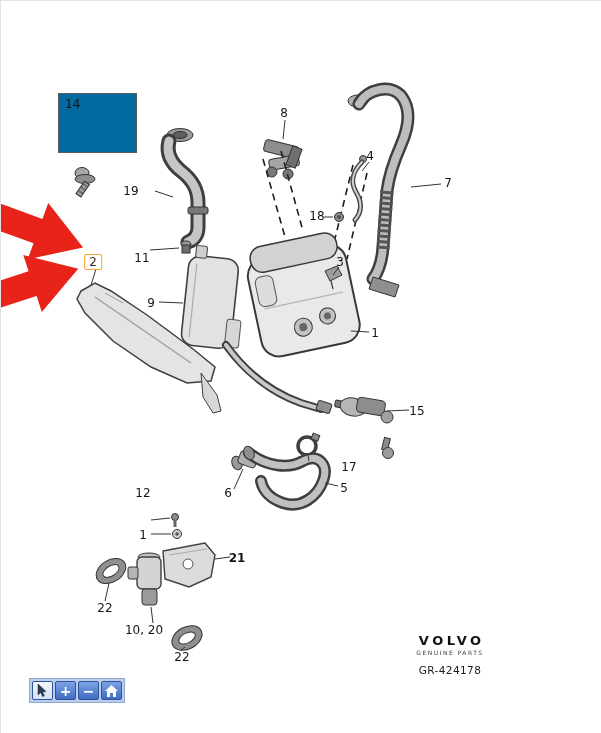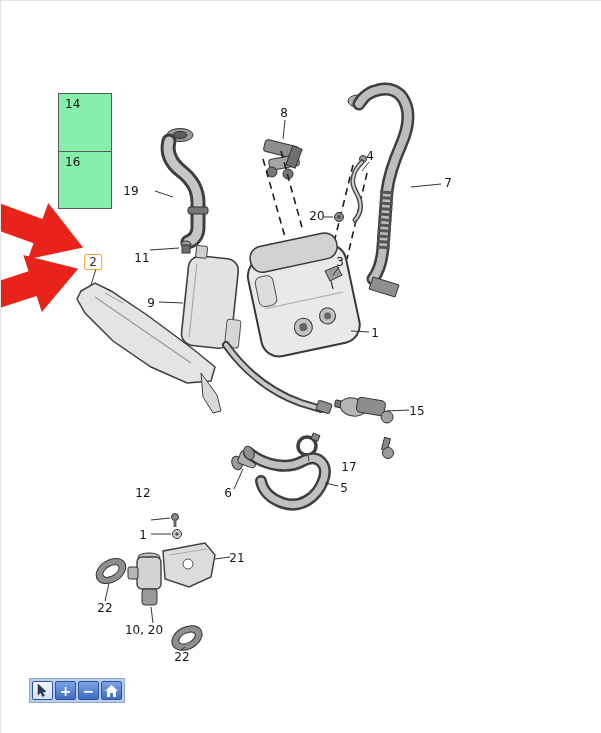--- a/index.html
+++ b/index.html
@@ -12,21 +12,21 @@
   .callout{
     position:absolute;transform:translate(-50%,-50%);
     font-size:12px;color:#141414;white-space:nowrap;line-height:1;
     z-index:5;
   }
   .callout.hl{
     border:1px solid #ff9d2e;border-radius:2px;padding:1px 4px;
     color:#3a2a1a;background:rgba(255,255,255,.6);
   }
   .part-box{
-    position:absolute;border:1px solid #5a5a5a;background:#86efac;z-index:2;
+    position:absolute;border:1px solid #5a5a5a;background:#0369a1;z-index:2;padding-left:25px;
   }
   .part-box .box-label{
     position:absolute;left:6px;top:4px;font-size:12px;color:#141414;line-height:1;
   }
   .brand{
     position:absolute;left:403px;top:632px;width:92px;text-align:center;z-index:5;
   }
   .brand .volvo{font-size:13px;font-weight:700;letter-spacing:3.5px;color:#101010;padding-left:3.5px;}
   .brand .tagline{font-size:6px;letter-spacing:1.5px;color:#3a3a3a;margin-top:1px;}
   .brand .gr{font-size:10.5px;color:#1c1c1c;margin-top:8px;letter-spacing:.4px;}
@@ -232,45 +232,47 @@
 
     <g fill="#e8231a">
       <polygon points="0,-13 50,-13 50,-30 98,0 50,30 50,13 0,13" transform="translate(-10,213) rotate(20)"></polygon>
       <polygon points="0,-13 50,-13 50,-30 98,0 50,30 50,13 0,13" transform="translate(-16,298) rotate(-18)"></polygon>
     </g>
   </svg>
 
   <div class="part-box" style="left:57px;top:92px;width:52px;height:58px;">
     <span class="box-label">14</span>
   </div>
-  <div class="part-box" style="left:57px;top:150px;width:52px;height:56px;">
-    <span class="box-label">16</span>
-  </div>
 
   <div class="callout" style="left:130px;top:190px;">19</div>
   <div class="callout" style="left:283px;top:112px;">8</div>
   <div class="callout" style="left:369px;top:155px;">4</div>
   <div class="callout" style="left:447px;top:182px;">7</div>
-  <div class="callout" style="left:316px;top:215px;">20</div>
+  <div class="callout" style="left:316px;top:215px;">18</div>
   <div class="callout" style="left:141px;top:249px;margin-top:8px;">11</div>
   <div class="callout hl" style="left:92px;top:261px;">2</div>
   <div class="callout" style="left:150px;top:302px;">9</div>
   <div class="callout" style="left:339px;top:261px;">3</div>
   <div class="callout" style="left:374px;top:332px;">1</div>
   <div class="callout" style="left:416px;top:410px;">15</div>
   <div class="callout" style="left:308px;top:466px;margin-left:40px;">17</div>
   <div class="callout" style="left:227px;top:492px;">6</div>
   <div class="callout" style="left:343px;top:487px;">5</div>
   <div class="callout" style="left:142px;top:492px;">12</div>
   <div class="callout" style="left:142px;top:534px;">1</div>
-  <div class="callout" style="left:236px;top:557px;">21</div>
+  <div class="callout" style="left:236px;top:557px;font-weight:bold;">21</div>
   <div class="callout" style="left:104px;top:607px;">22</div>
   <div class="callout" style="left:143px;top:629px;">10, 20</div>
   <div class="callout" style="left:181px;top:656px;">22</div>
 
+  <div class="brand">
+    <div class="volvo">VOLVO</div>
+    <div class="tagline">GENUINE PARTS</div>
+    <div class="gr">GR-424178</div>
+  </div>
 
   <div class="toolbar">
     <button class="tb-btn light" title="">
       <svg width="11" height="13" viewBox="0 0 11 13">
         <polygon points="1,0 1,11 3.7,8.6 5.6,12.6 7.4,11.7 5.5,7.9 9,7.6" fill="#2b3a55" stroke="#16233a" stroke-width="0.5"></polygon>
       </svg>
     </button>
     <button class="tb-btn">
       <span>+</span>
     </button>

